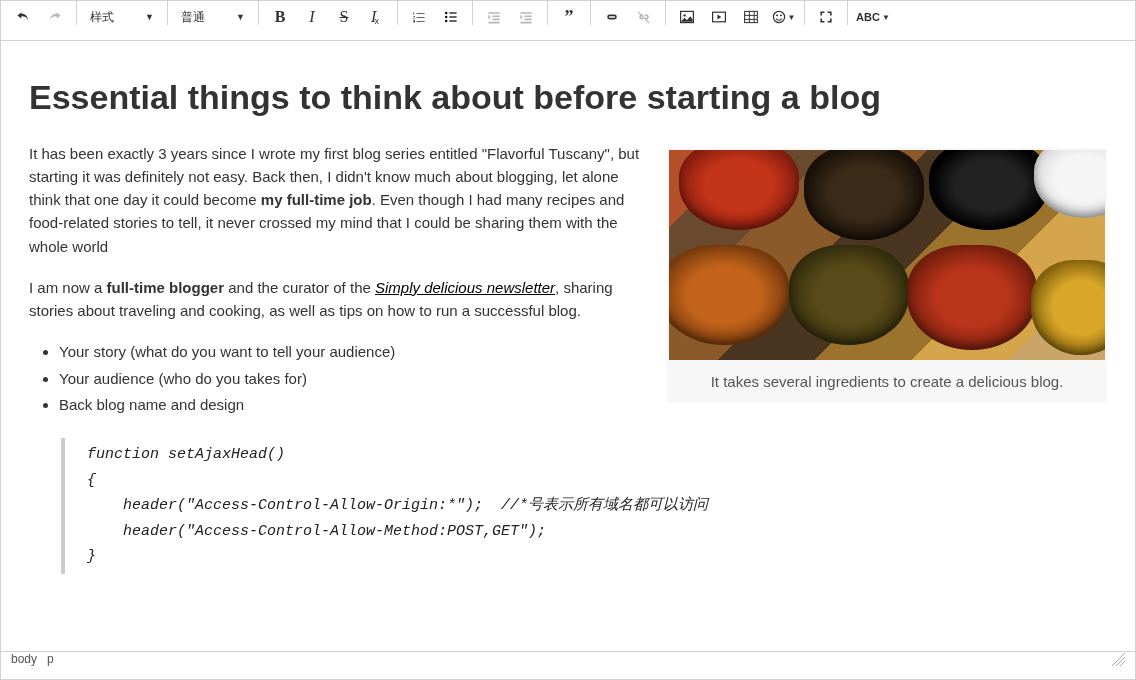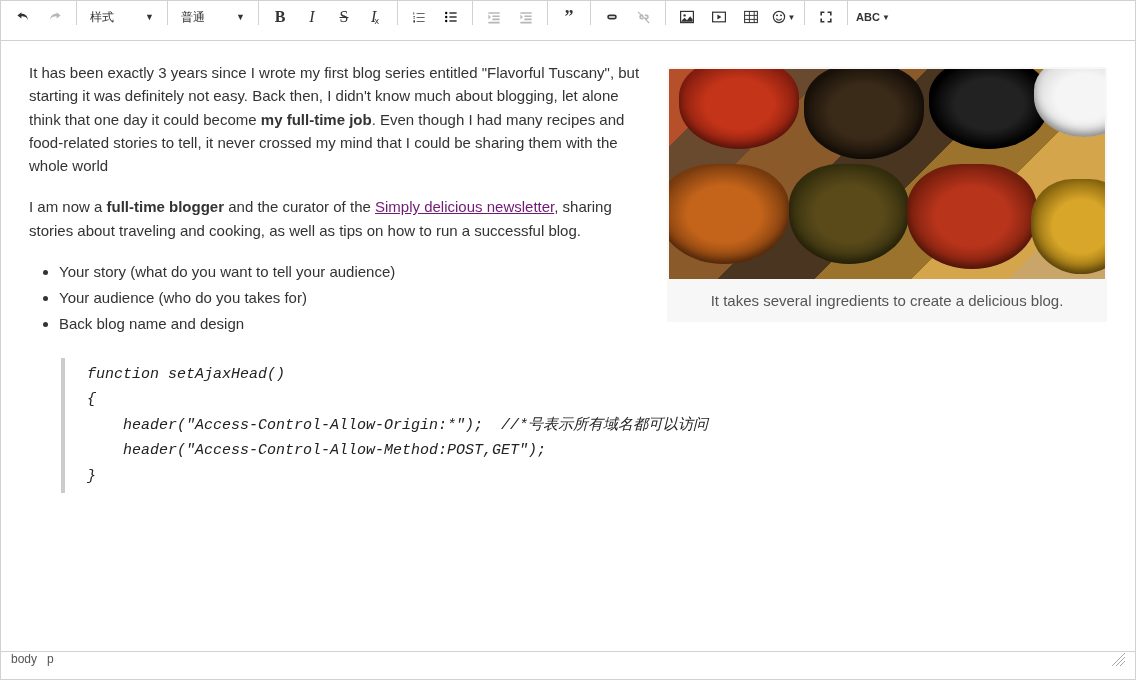--- a/index.html
+++ b/index.html
@@ -104,21 +104,21 @@
   .s6{width:120px;height:100px;top:95px;left:120px;background:radial-gradient(#5a4a1a 40%,#36300e 70%);}
   .s7{width:130px;height:105px;top:95px;left:238px;background:radial-gradient(#b8341b 40%,#7a200e 70%);}
   .s8{width:100px;height:95px;top:110px;left:362px;background:radial-gradient(#d8a628 40%,#8c6910 70%);}
   .figure .cap {
     text-align: center;
     font-size: 15px;
     color: #555;
     padding: 10px 4px 8px;
   }
   .p { margin: 0 0 18px 0; }
-  .content a { color:#701a75; text-decoration: underline;}
+  .content a { color:#000000; text-decoration: underline; font-style: italic;}
   .content ul { margin: 4px 0 20px 2px; padding-left: 28px;}
   .content li { margin: 3px 0;}
   blockquote {
     border-left: 4px solid #ccc;
     margin: 22px 0 0 32px;
     padding: 4px 0 4px 22px;
   }
   blockquote code {
     font-family: Liberation Mono, monospace;
     font-style: italic;
@@ -272,20 +272,21 @@
 
     <div class="tb-btn" style="width:40px;font-size:11px;font-weight:600">
       <span>ABC</span>
       <span class="caret" style="font-size:8px;margin-left:2px">▼</span>
     </div>
   </div>
 
   <div class="content-wrap">
     <div class="content">
 
+      <h2>Essential things to think about before starting a blog</h2>
 
       <div class="figure">
         <div class="img">
           <div class="spoon s1"></div>
             <div class="spoon s2"></div>
             <div class="spoon s3"></div>
             <div class="spoon s4"></div>
           <div class="spoon s5"></div>
             <div class="spoon s6"></div>
             <div class="spoon s7"></div>

